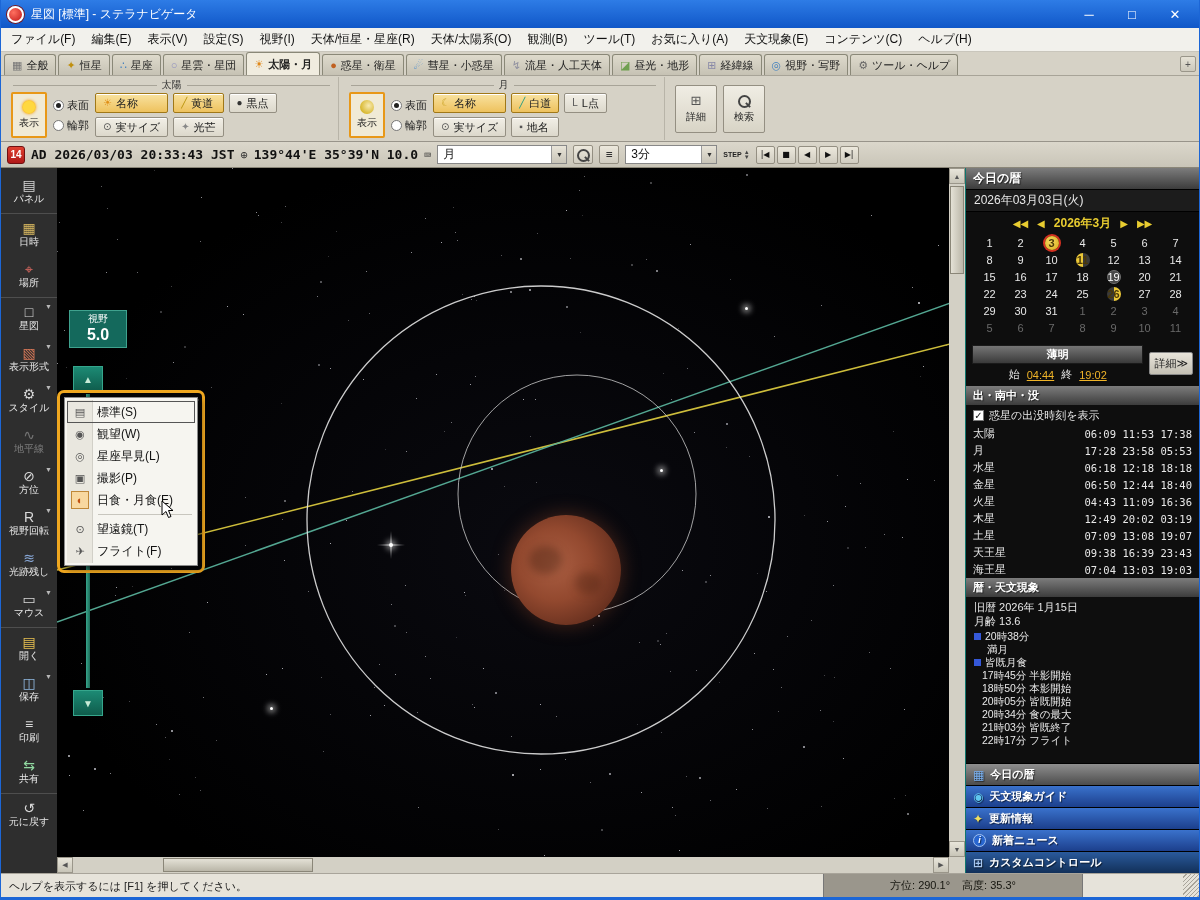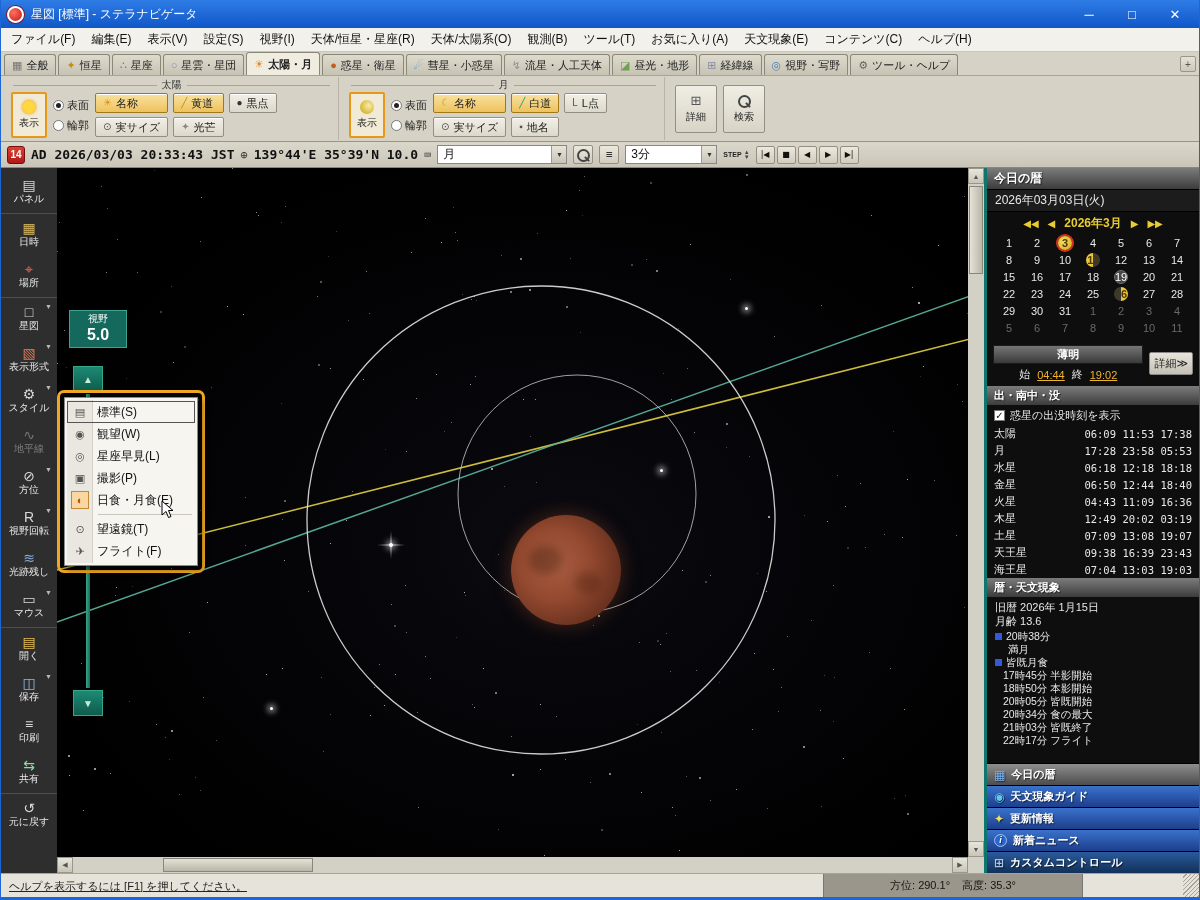--- a/index.html
+++ b/index.html
@@ -114,21 +114,21 @@
 
 .v-scroll{position:absolute;top:0;right:0;width:16px;bottom:16px;background:#d3d0c5;display:flex;flex-direction:column;}
 .h-scroll{position:absolute;left:0;bottom:0;height:16px;right:16px;background:#d3d0c5;display:flex;}
 .sc-btn{flex:0 0 16px;display:flex;align-items:center;justify-content:center;font-size:7px;color:#555;background:linear-gradient(#e8e5da,#c8c5b8);border:1px solid #9a968a;}
 .v-thumb{height:88px;margin:2px 1px;background:linear-gradient(90deg,#e4e1d6,#bab6a8);border:1px solid #8a8678;}
 .h-thumb{width:150px;margin:1px 2px;margin-left:90px;background:linear-gradient(#e4e1d6,#bab6a8);border:1px solid #8a8678;}
 .v-scroll .spacer,.h-scroll .spacer{flex:1;}
 .sc-corner{position:absolute;right:0;bottom:0;width:16px;height:16px;background:#d3d0c5;}
 
 
-.right-panel{width:215px;flex:0 0 auto;background:#0e0e0e;display:flex;flex-direction:column;color:#e8e8e8;font-size:11px;border-left:3px solid #0f766e;overflow:hidden;}
+.right-panel{width:234px;flex:0 0 auto;background:#0e0e0e;display:flex;flex-direction:column;color:#e8e8e8;font-size:11px;border-left:1px solid #0f766e;overflow:hidden;}
 .rp-header{height:22px;flex:0 0 auto;background:linear-gradient(#7c7c7c,#3c3c3c);display:flex;align-items:center;padding:0 7px;font-weight:bold;font-size:12px;color:#fff;border-bottom:1px solid #000;text-shadow:1px 1px 1px #222;}
 .rp-date{height:22px;flex:0 0 auto;display:flex;align-items:center;padding:0 8px;background:#1c1c1c;font-size:12px;border-bottom:1px solid #000;}
 .cal-nav{height:22px;flex:0 0 auto;display:flex;align-items:center;justify-content:center;gap:9px;color:#e8cc30;font-size:10px;}
 .cal-title{font-weight:bold;font-size:12px;color:#e8cc30;}
 .cal-grid{display:grid;grid-template-columns:repeat(7,1fr);padding:1px 8px 4px;row-gap:1px;flex:0 0 auto;}
 .cal-cell{height:16px;position:relative;display:flex;align-items:center;justify-content:center;font-size:11px;color:#e8e8e8;}
 .phase{display:none;position:absolute;width:14px;height:14px;border-radius:50%;left:50%;top:50%;transform:translate(-50%,-50%);}
 .phase.full{display:block;background:radial-gradient(circle at 40% 40%,#f6dc60,#d8a818);}
 .phase.last{display:block;background:linear-gradient(90deg,#ecc838 50%,#3a3a3a 50%);}
 .phase.first{display:block;background:linear-gradient(90deg,#3a3a3a 50%,#ecc838 50%);}
@@ -162,21 +162,21 @@
 .rp-footer{margin-top:auto;flex:0 0 auto;}
 .fbtn{height:22px;display:flex;align-items:center;gap:6px;padding:0 7px;border-top:1px solid #000;font-size:11px;font-weight:bold;color:#fff;text-shadow:1px 1px 1px rgba(0,0,0,.6);}
 .fbtn.gray{background:linear-gradient(#8e8e8e,#4c4c4c);}
 .fbtn.blue{background:linear-gradient(#3a72cc,#1c3f8c);}
 .fbtn.blue2{background:linear-gradient(#2a5a9c,#123059);}
 .f-icon{font-size:12px;line-height:1;flex:0 0 auto;}
 .f-icon.badge{width:13px;height:13px;border-radius:50%;background:#2866d0;border:1px solid #9ec0f0;color:#fff;font-size:9px;display:flex;align-items:center;justify-content:center;font-style:italic;}
 
 
 .statusbar{height:24px;flex:0 0 auto;background:#e6e3da;border-top:1px solid #a8a49a;display:flex;align-items:stretch;font-size:11px;color:#222;}
-.sb-help{flex:1;display:flex;align-items:center;padding:12px 8px;text-decoration:underline;}
+.sb-help{flex:1;display:flex;align-items:center;padding:12px 8px;}
 .sb-pos{width:260px;display:flex;align-items:center;justify-content:center;gap:12px;background:#9a968c;color:#15150f;border-left:1px solid #777;border-right:1px solid #777;}
 .sb-fill{width:100px;}
 .grip{width:16px;background:repeating-linear-gradient(135deg,#e6e3da,#e6e3da 2px,#a8a49a 2px,#a8a49a 3px);}
 </style>
 </head>
 <body>
 
 <div class="app">
 
   <div class="titlebar">

